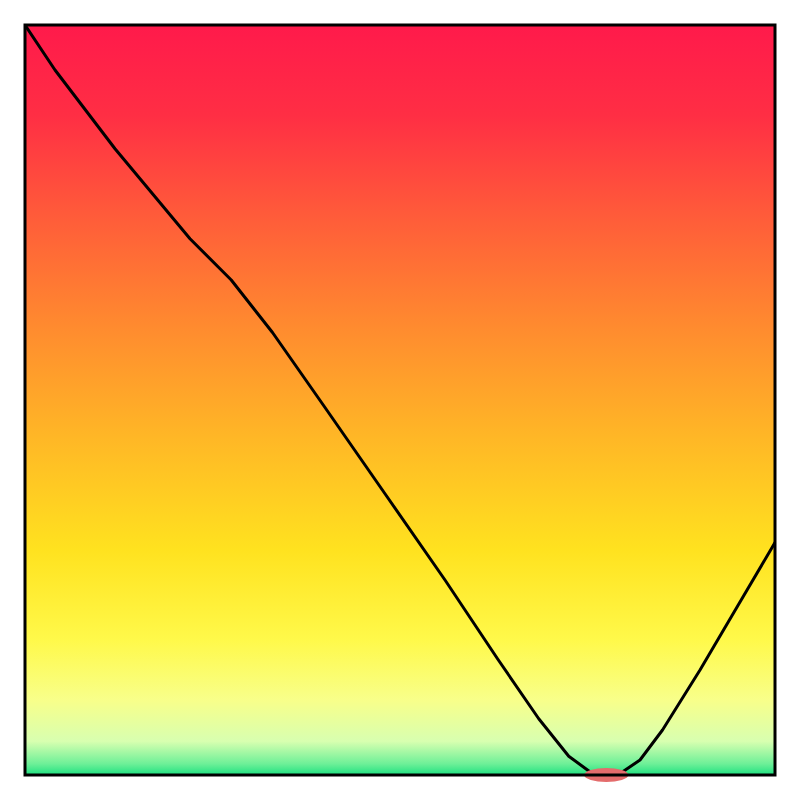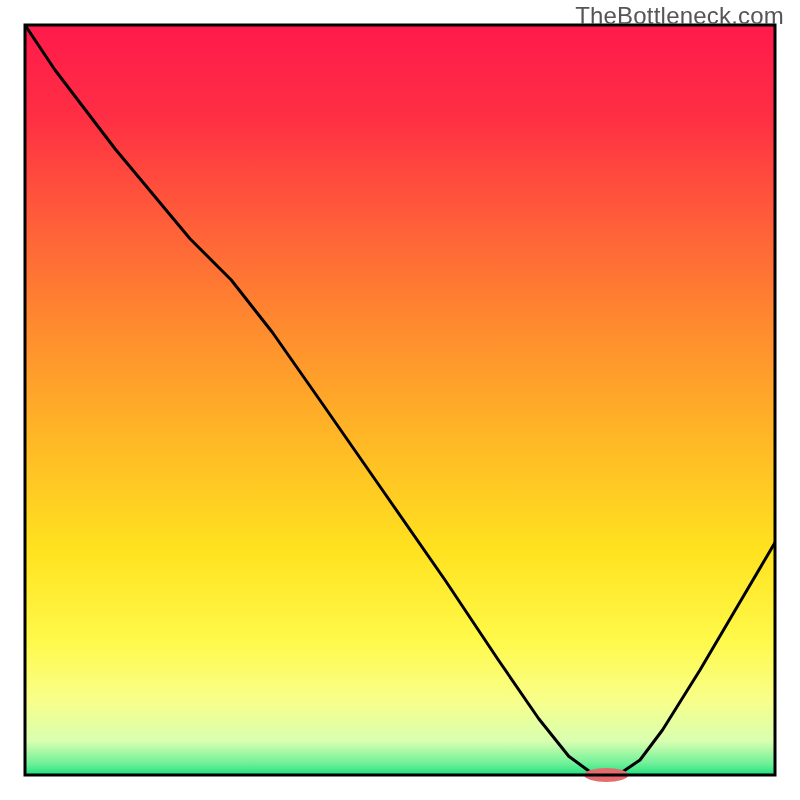--- a/index.html
+++ b/index.html
@@ -28,21 +28,20 @@
   svg.plot {
     position: absolute;
     top: 0;
     left: 0;
   }
 </style>
 </head>
 <body>
 
 <div class="chart-container">
-  <div class="watermark">TheBottleneck.com</div>
 
   <svg class="plot" width="800" height="800" viewBox="0 0 800 800">
     <defs>
       <linearGradient id="bg-grad" x1="0" y1="0" x2="0" y2="1">
           <stop offset="0.00%" stop-color="#ff1a4b"></stop>
           <stop offset="12.00%" stop-color="#ff2e44"></stop>
           <stop offset="25.00%" stop-color="#ff5a3a"></stop>
           <stop offset="40.00%" stop-color="#ff8a2f"></stop>
           <stop offset="55.00%" stop-color="#ffb726"></stop>
           <stop offset="70.00%" stop-color="#ffe21f"></stop>

